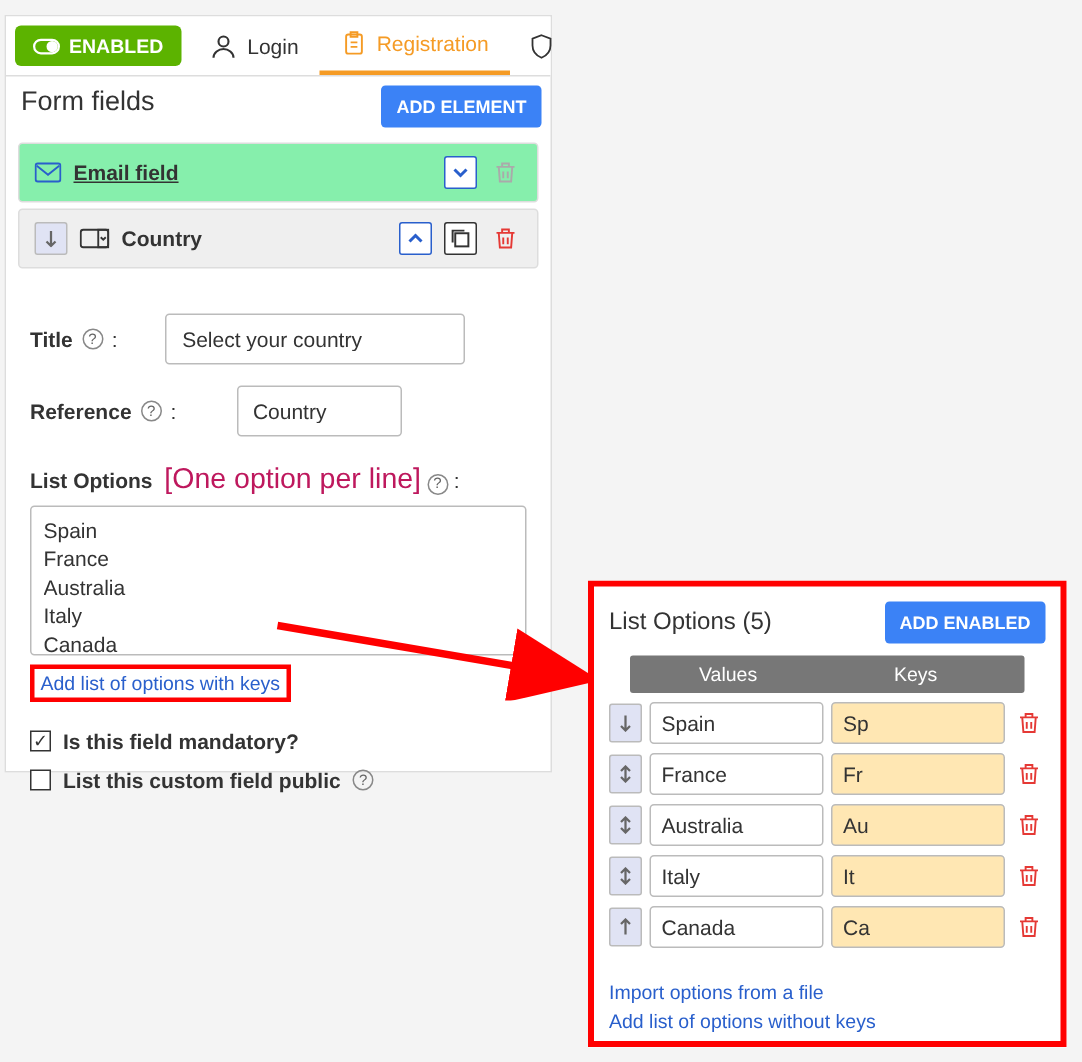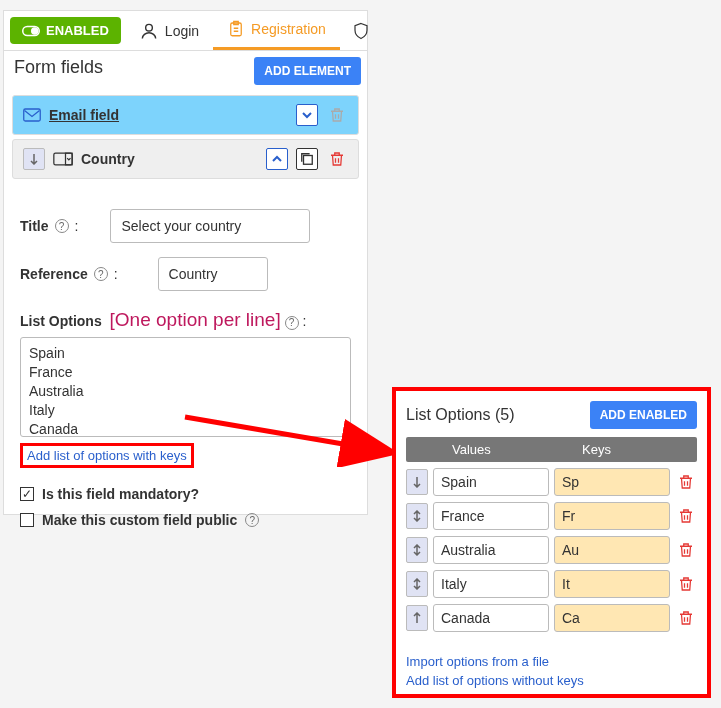--- a/index.html
+++ b/index.html
@@ -8,21 +8,21 @@
 .panel-left { left: 3px; top: 10px; width: 365px; height: 505px; }
 .panel-right { left: 392px; top: 387px; width: 319px; height: 311px; border: 4px solid #f00; }
 .tabs { display: flex; align-items: center; border-bottom: 1px solid #ddd; background: #fff; height: 40px; }
 .tab-enabled { display: flex; align-items: center; gap: 6px; background: #5cb300; color: #fff; margin: 4px 4px 4px 6px; padding: 6px 12px; border-radius: 4px; font-weight: bold; font-size: 13px; cursor: pointer; }
 .tab-item { display: flex; align-items: center; gap: 6px; padding: 0 14px; height: 100%; cursor: pointer; font-size: 14px; color: #333; }
 .tab-item.active { color: #f59b25; border-bottom: 3px solid #f59b25; }
 .tab-shield { display: flex; align-items: center; padding: 0 12px; height: 100%; cursor: pointer; }
 .section-header { display: flex; justify-content: space-between; align-items: flex-start; padding: 6px 6px 6px 10px; }
 .section-title { font-size: 18px; }
 .btn-green { background: #3b82f6; color: #fff; border: none; padding: 7px 10px; border-radius: 3px; font-size: 12px; font-weight: bold; cursor: pointer; }
-.field-row { display: flex; align-items: center; padding: 8px 10px; gap: 8px; border: 1px solid #ddd; margin: 4px 8px; border-radius: 3px; background: #7dd3fc; }
+.field-row { display: flex; align-items: center; padding: 8px 10px; gap: 8px; border: 1px solid #ddd; margin: 4px 8px; border-radius: 3px; background: #86efac; }
 .field-row.active { background: #efefef; }
 .drag-handle { width: 22px; height: 22px; display: flex; align-items: center; justify-content: center; border: 1px solid #bbb; background: #e0e3f4; border-radius: 2px; cursor: grab; }
 .field-label { flex: 1; font-size: 14px; font-weight: bold; }
 .field-label.u { text-decoration: underline; }
 .icon-btn { width: 22px; height: 22px; display: flex; align-items: center; justify-content: center; border: 1px solid #295fcc; border-radius: 2px; cursor: pointer; color: #295fcc; background: #fff; }
 .icon-trash { width: 22px; height: 22px; display: flex; align-items: center; justify-content: center; cursor: pointer; }
 .icon-trash svg { stroke: #aaa; }
 .icon-trash.red svg { stroke: #e53935; }
 .body { padding: 12px 16px; }
 .prop-row { display: flex; align-items: center; margin: 14px 0; gap: 6px; }
@@ -36,21 +36,21 @@
 .options-list::-webkit-scrollbar { width: 8px; }
 .options-list::-webkit-scrollbar-thumb { background: #333; }
 .link { color: #295fcc; font-size: 13px; cursor: pointer; display: block; margin-top: 10px; }
 .link.red-box { border: 3px solid #f00; padding: 2px 4px; display: inline-block; margin-top: 6px; }
 .check-row { display: flex; align-items: center; gap: 8px; margin: 18px 0 10px 0; }
 .checkbox { width: 14px; height: 14px; border: 1.5px solid #333; display: flex; align-items: center; justify-content: center; cursor: pointer; background: #fff; }
 .checkbox.checked::after { content: "✓"; font-size: 12px; line-height: 1; }
 .arrow { position: absolute; left: 175px; top: 407px; pointer-events: none; }
 .list-header { display: flex; justify-content: space-between; align-items: center; padding: 10px 10px 8px 10px; }
 .list-title { font-size: 16px; }
-.col-header { display: flex; background: #777; color: #fff; font-size: 13px; padding: 5px 0; margin: 0 10px; border-radius: 2px; }
+.col-header { display: flex; background: #777; color: #fff; font-size: 13px; padding: 5px 0; margin: 0 24px; border-radius: 2px; }
 .col-h-values { margin-left: 46px; width: 120px; }
 .col-h-keys { margin-left: 10px; }
 .opt-row { display: flex; align-items: center; gap: 5px; margin: 6px 10px; }
 .opt-handle { width: 22px; height: 26px; display: flex; align-items: center; justify-content: center; background: #e0e3f4; border: 1px solid #bbb; border-radius: 2px; cursor: grab; }
 .opt-input { border: 1px solid #bbb; border-radius: 3px; padding: 5px 7px; font-size: 14px; width: 116px; font-family:inherit; color:#333; }
 .opt-input.key { background: #ffe7b3; }
 .links-bottom { padding: 6px 10px 10px 10px; }
 </style>
 </head>
 <body>
@@ -162,21 +162,21 @@
 Italy
 Canada</div>
       <a class="link red-box">Add list of options with keys</a>
     </div>
     <div class="check-row">
       <div class="checkbox checked"></div>
       <span class="prop-label">Is this field mandatory?</span>
     </div>
     <div class="check-row" style="margin-top:10px">
       <div class="checkbox"></div>
-      <span class="prop-label">Make this custom field public</span>
+      <span class="prop-label">List this custom field public</span>
       <span class="help-q">?</span>
     </div>
   </div>
 </div>
 
 <svg class="arrow" width="240" height="60">
     <defs>
       <marker id="ah" markerWidth="12" markerHeight="12" refX="10" refY="5" orient="auto">
         <path d="M0,0 L12,5 L0,10 z" fill="#f00"></path>
       </marker>

